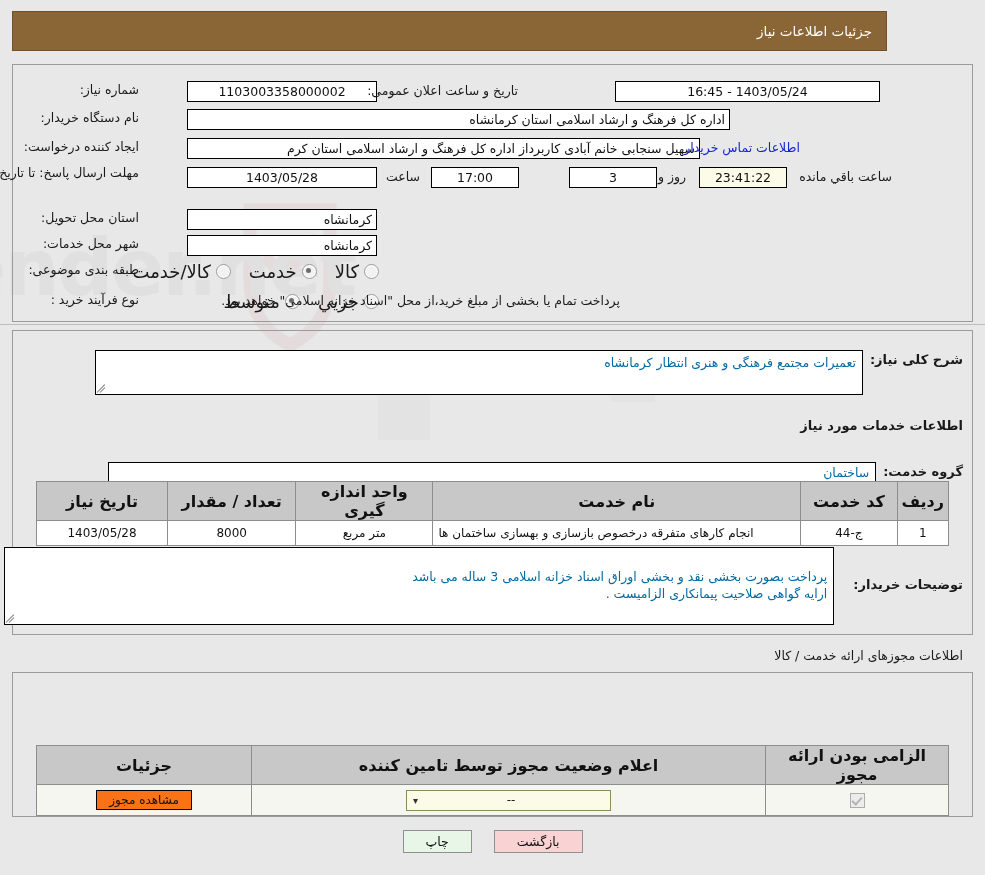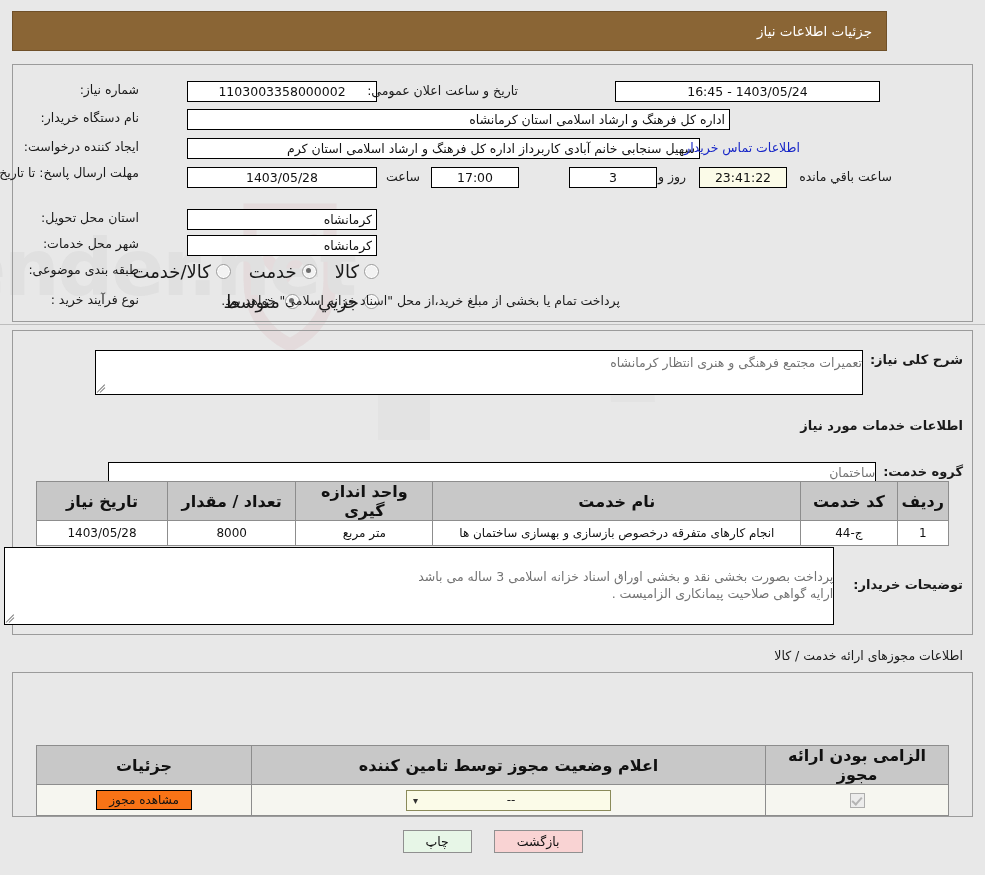--- a/index.html
+++ b/index.html
@@ -142,25 +142,25 @@
     font-weight: bold;
     padding-left: 7px;
     padding-top: 2px;
     white-space: nowrap;
   }
   .textarea {
     background: #ffffff;
     border: 1px solid #000000;
     box-sizing: border-box;
     font-size: 12.5px;
-    padding: 3px 0 0 5px;
+    padding: 3px 6px 0 5px;
     text-align: right;
     line-height: 17px;
     position: relative;
-    color: #737373;
+    color: #0369a1;
     overflow: hidden;
   }
   .resize-grip {
     position: absolute;
     left: 2px; bottom: 1px;
     width: 10px; height: 10px;
     pointer-events: none;
   }
   .resize-grip i {
     position: absolute;
@@ -416,21 +416,21 @@
       <th style="width:395px;">نام خدمت</th>
       <th style="width:138px;">واحد اندازه گیری</th>
       <th style="width:128px;">تعداد / مقدار</th>
       <th style="width:128px;">تاریخ نیاز</th>
     </tr>
   </thead>
   <tbody>
     <tr>
       <td>1</td>
       <td>ج-44</td>
-      <td style="text-align:center;">انجام کارهای متفرقه درخصوص بازسازی و بهسازی ساختمان ها</td>
+      <td style="text-align:left;">انجام کارهای متفرقه درخصوص بازسازی و بهسازی ساختمان ها</td>
       <td>متر مربع</td>
       <td>8000</td>
       <td>1403/05/28</td>
     </tr>
   </tbody>
 </table>
 
 <div class="ta-wrap" style="right:22px; top:547px;gap:12px;">
   <span class="ta-label" style="padding-top:30px;">توضیحات خریدار:</span>
   <div class="textarea" style="width:830px; height:78px; white-space:pre-line;">

